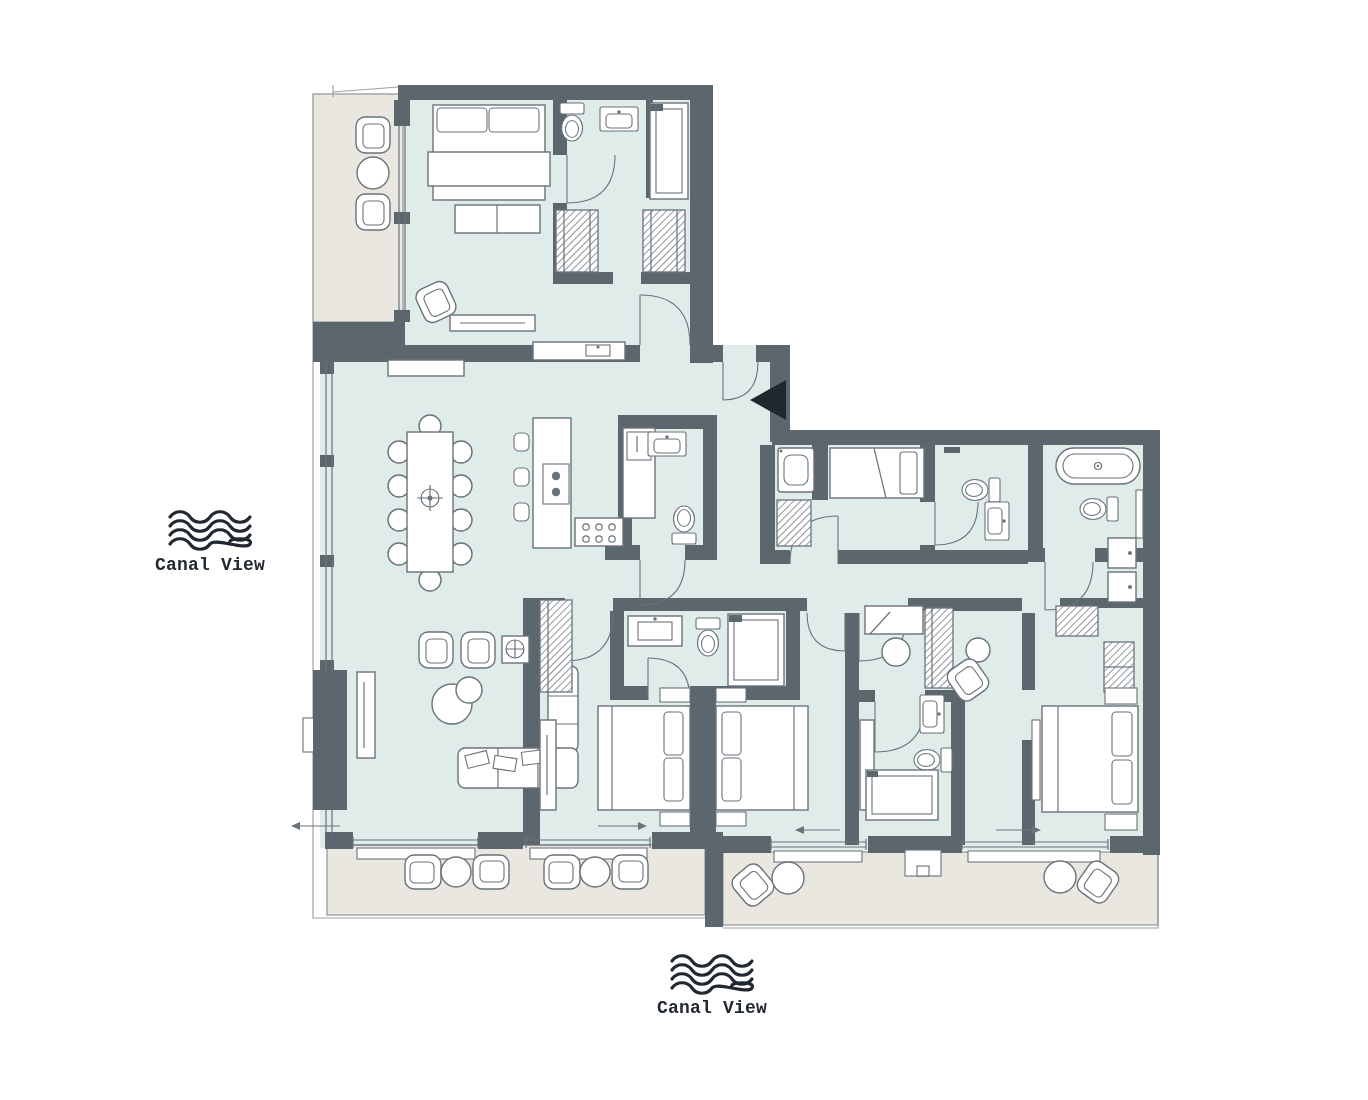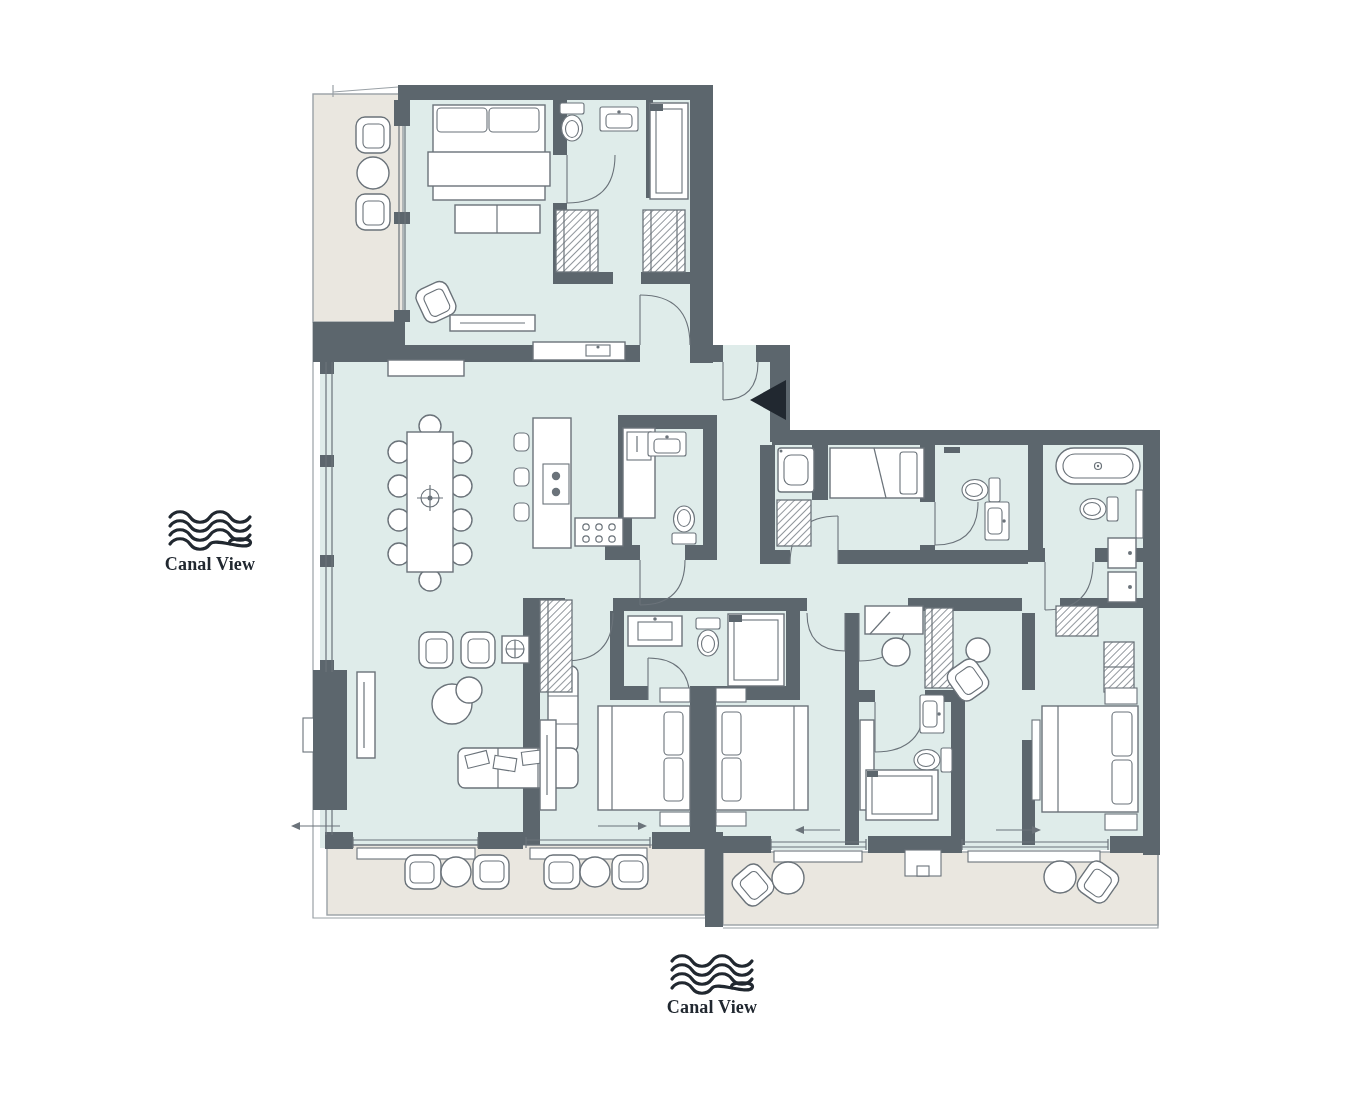--- a/index.html
+++ b/index.html
@@ -1,17 +1,17 @@
 <!DOCTYPE html>
 <html style="--c-wall: #5c666d; --c-room: #dfecea; --c-balcony: #eae7e0; --c-outline: #9aa1a6; --c-line: #6b737a; --c-ink: #212830; --c-white: #ffffff;"><head>
 <meta charset="utf-8">
 <style>
   html,body{margin:0;padding:0;background:#ffffff;}
   .stage{position:relative;width:1368px;height:1100px;background:#fca5a5;overflow:hidden;
-         font-family:Liberation Serif, serif;}
+         font-family:Liberation Mono, monospace;}
   svg{display:block;}
   .wall{fill:var(--c-wall,#5c666d);stroke:none;}
   .room{fill:var(--c-room,#dfecea);}
   .balc{fill:var(--c-balcony,#eae7e0);stroke:var(--c-outline,#9aa1a6);stroke-width:1.4;}
   .furn{fill:#ffffff;stroke:var(--c-line,#6b737a);stroke-width:1.4;}
   .furn2{fill:#ffffff;stroke:var(--c-line,#6b737a);stroke-width:1.1;}
   .ln{stroke:var(--c-line,#6b737a);stroke-width:1.2;fill:none;}
   .thin{stroke:var(--c-outline,#9aa1a6);stroke-width:1.2;fill:none;}
   .arc{stroke:var(--c-line,#6b737a);stroke-width:1.1;fill:none;}
   .dot{fill:var(--c-line,#6b737a);}

